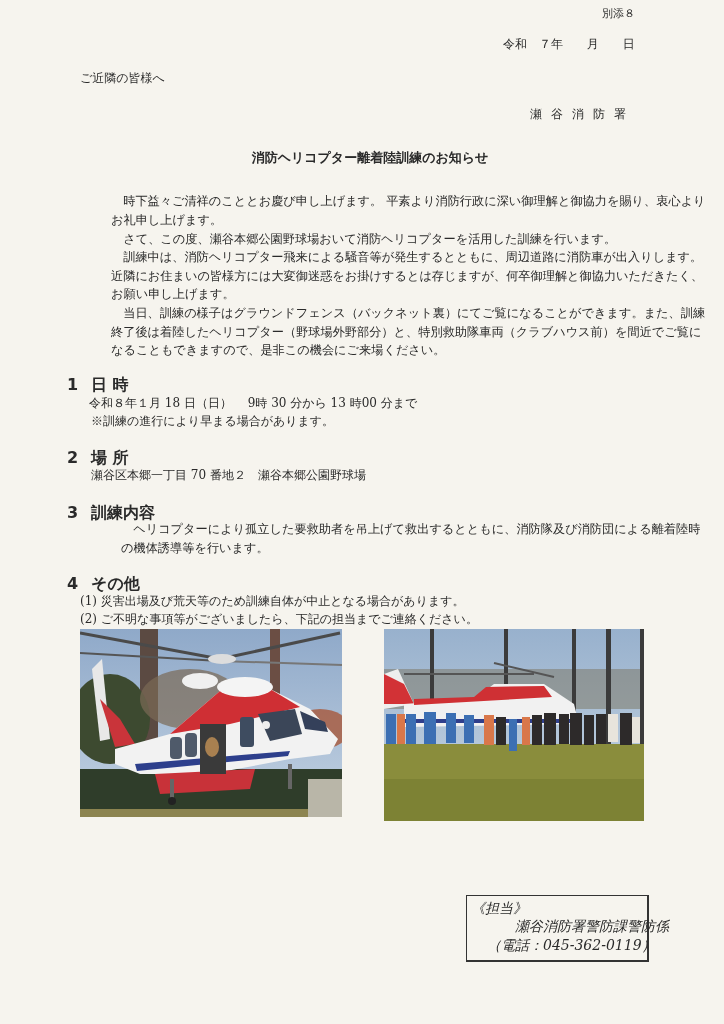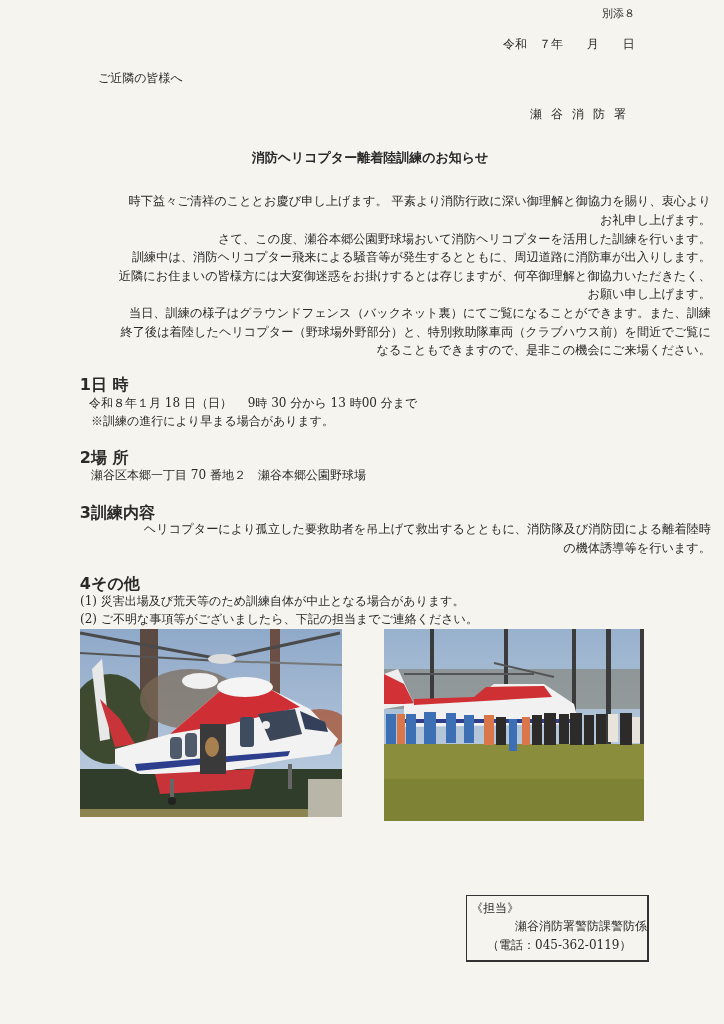--- a/index.html
+++ b/index.html
@@ -3,35 +3,35 @@
 <meta charset="utf-8">
 <style>
   html, body { margin:0; padding:0; }
   body {
     width:724px; height:1024px; overflow:hidden;
     background:#f6f4ee;
     font-family: "DejaVu Serif", "Liberation Serif", serif;
     color:#2a2a2a;
     position:relative;
   }
-  .abs { position:absolute; white-space:nowrap;text-align:right; }
+  .abs { position:absolute; white-space:nowrap; }
   .ref { left:602px; top:6px; font-size:11px; }
   .date { left:503px; top:36px; font-size:12px; word-spacing:8px; }
   .date span { margin-right:12px; }
-  .to { left:80px; top:70px; font-size:12px;margin-left:18px; }
+  .to { left:80px; top:70px; font-size:12px; }
   .issuer { left:530px; top:106px; font-size:12px; letter-spacing:9px; }
   .title { left:0; width:724px; top:149px; text-align:center; font-family:"DejaVu Sans","Liberation Sans",sans-serif; font-weight:bold; font-size:13px;padding-left:8px; }
   .para { left:67px; width:600px; font-size:12.2px; line-height:18.6px; white-space:normal;margin-left:44px; }
   .indent { text-indent:1em; }
   .sec-head { font-family:"DejaVu Sans","Liberation Sans",sans-serif; font-weight:bold; font-size:16px; }
   .sec-num { display:inline-block; width:24px; }
   .body-line { font-size:12px; }
   .photo { position:absolute; overflow:hidden; }
   .contact { left:466px; top:895px; width:180px; height:64px; border:2px solid #333; border-top-width:1px; border-left-width:1px; }
-  .contact .l { position:absolute; white-space:nowrap; font-size:12px; }
+  .contact .l { position:absolute; white-space:nowrap; font-size:14px;font-style:italic; }
 </style>
 </head>
 <body>
 
 <div class="abs ref">別添８</div>
 <div class="abs date">
   <span>令和　７年</span>
   <span>月</span>
   <span>日</span>
 </div>

